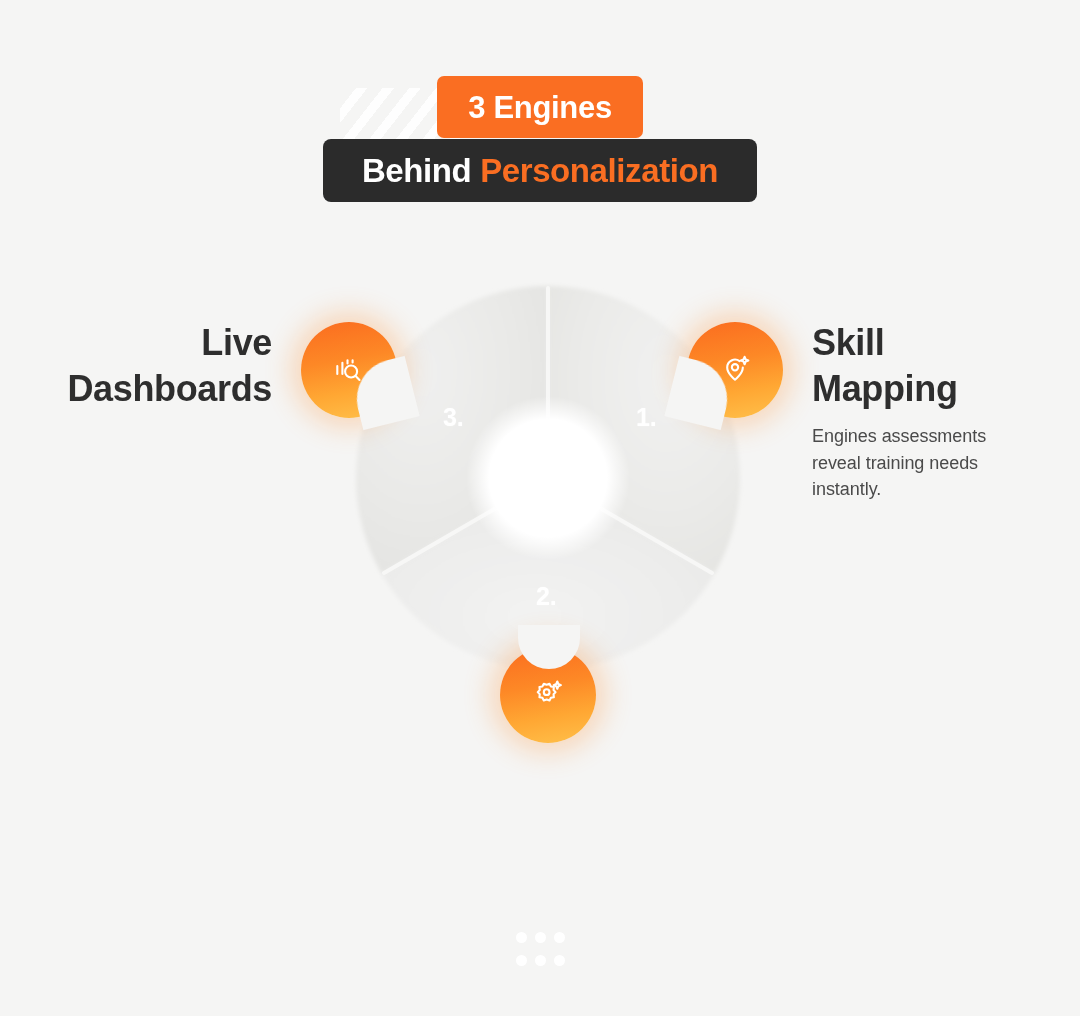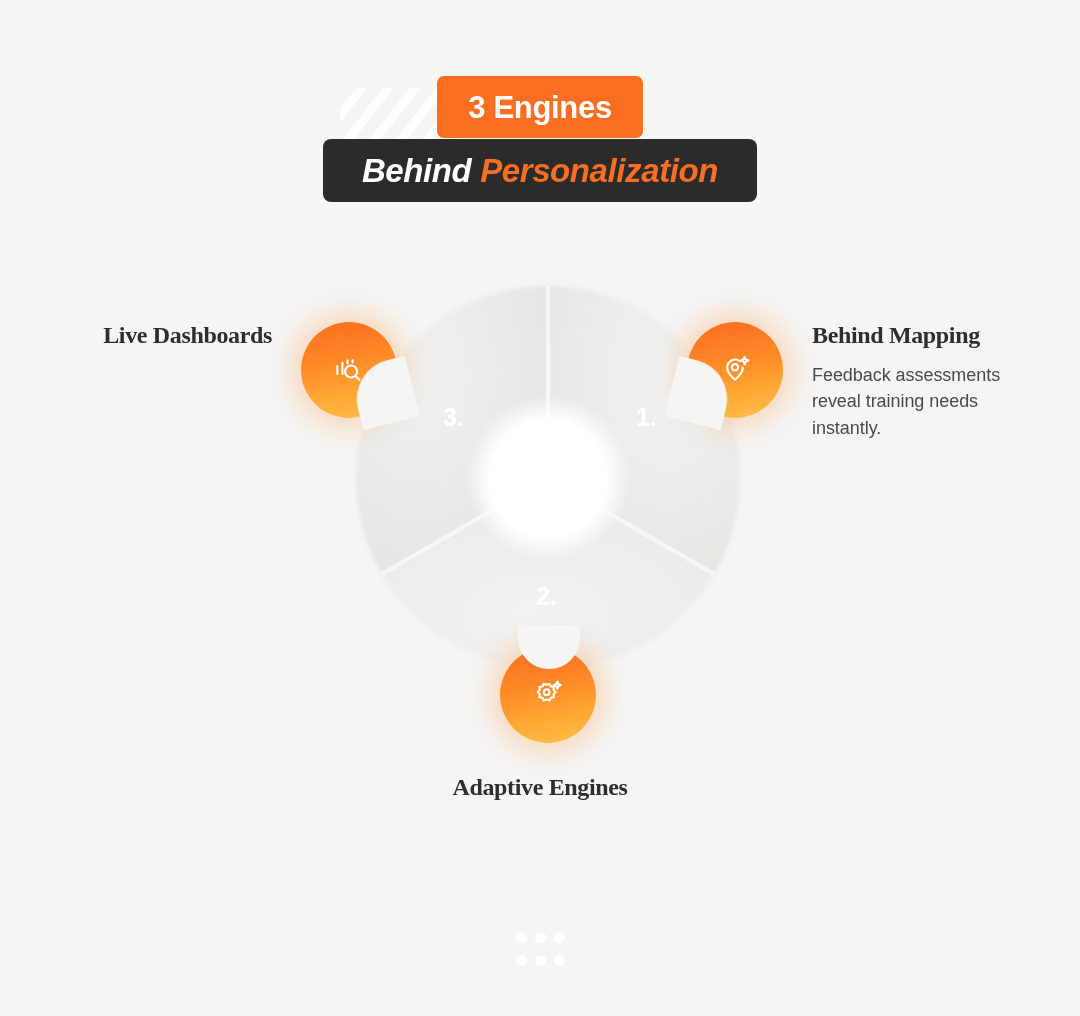--- a/index.html
+++ b/index.html
@@ -67,21 +67,20 @@
     position: absolute;
     left: 323px;
     top: 139px;
     width: 434px;
     height: 63px;
     background: #2b2b2b;
     border-radius: 8px;
     display: flex;
     align-items: center;
     justify-content: center;
-    font-style: italic;
   }
   .title-text {
     font-size: 33px;
     font-weight: bold;
     letter-spacing: -0.4px;
     line-height: 1;
     white-space: nowrap;
   }
   .title-part-1 { color: #ffffff; }
   .title-part-2 { color: #fa6e22; }
@@ -157,25 +156,24 @@
     left: 54px; top: 40px;
     width: 58px; height: 62px;
     border-radius: 40px 0 0 0;
     transform: rotate(-14deg);
   }
 
   
   .label-group { position: absolute; }
   .label-title {
     color: #2e2e2e;
-    font-size: 24px;
+    font-size: 36px;
     font-weight: bold;
     line-height: 1.28;
     letter-spacing: -0.35px;
-    font-family: Liberation Serif, serif;
   }
   .label-desc {
     color: #4a4a4a;
     font-size: 18px;
     font-weight: normal;
     line-height: 1.48;
     margin-top: 11px;
     letter-spacing: -0.05px;
   }
 
@@ -302,30 +300,29 @@
         <path d="M7.6 7.2v7.4"></path>
         <path d="M11.0 5.6v2.0"></path>
         <path d="M14.4 5.6v1.4"></path>
         <circle cx="13.4" cy="13.0" r="4.0"></circle>
         <path d="M16.4 16.0l2.6 2.6"></path>
       </svg>
     </span>
   </div>
 
   <div class="label-group group-right">
-    <div class="label-title">Behind Mapping</div>
-    <div class="label-desc">Feedback assessments reveal training needs instantly.</div>
+    <div class="label-title">Skill Mapping</div>
+    <div class="label-desc">Engines assessments reveal training needs instantly.</div>
   </div>
 
   <div class="label-group group-left">
     <div class="label-title">Live Dashboards</div>
   </div>
 
   <div class="label-group group-bottom">
-    <div class="label-title">Adaptive Engines</div>
   </div>
 
   <div class="dot-grid">
     <span class="dot"></span>
     <span class="dot"></span>
     <span class="dot"></span>
     <span class="dot"></span>
     <span class="dot"></span>
     <span class="dot"></span>
   </div>

